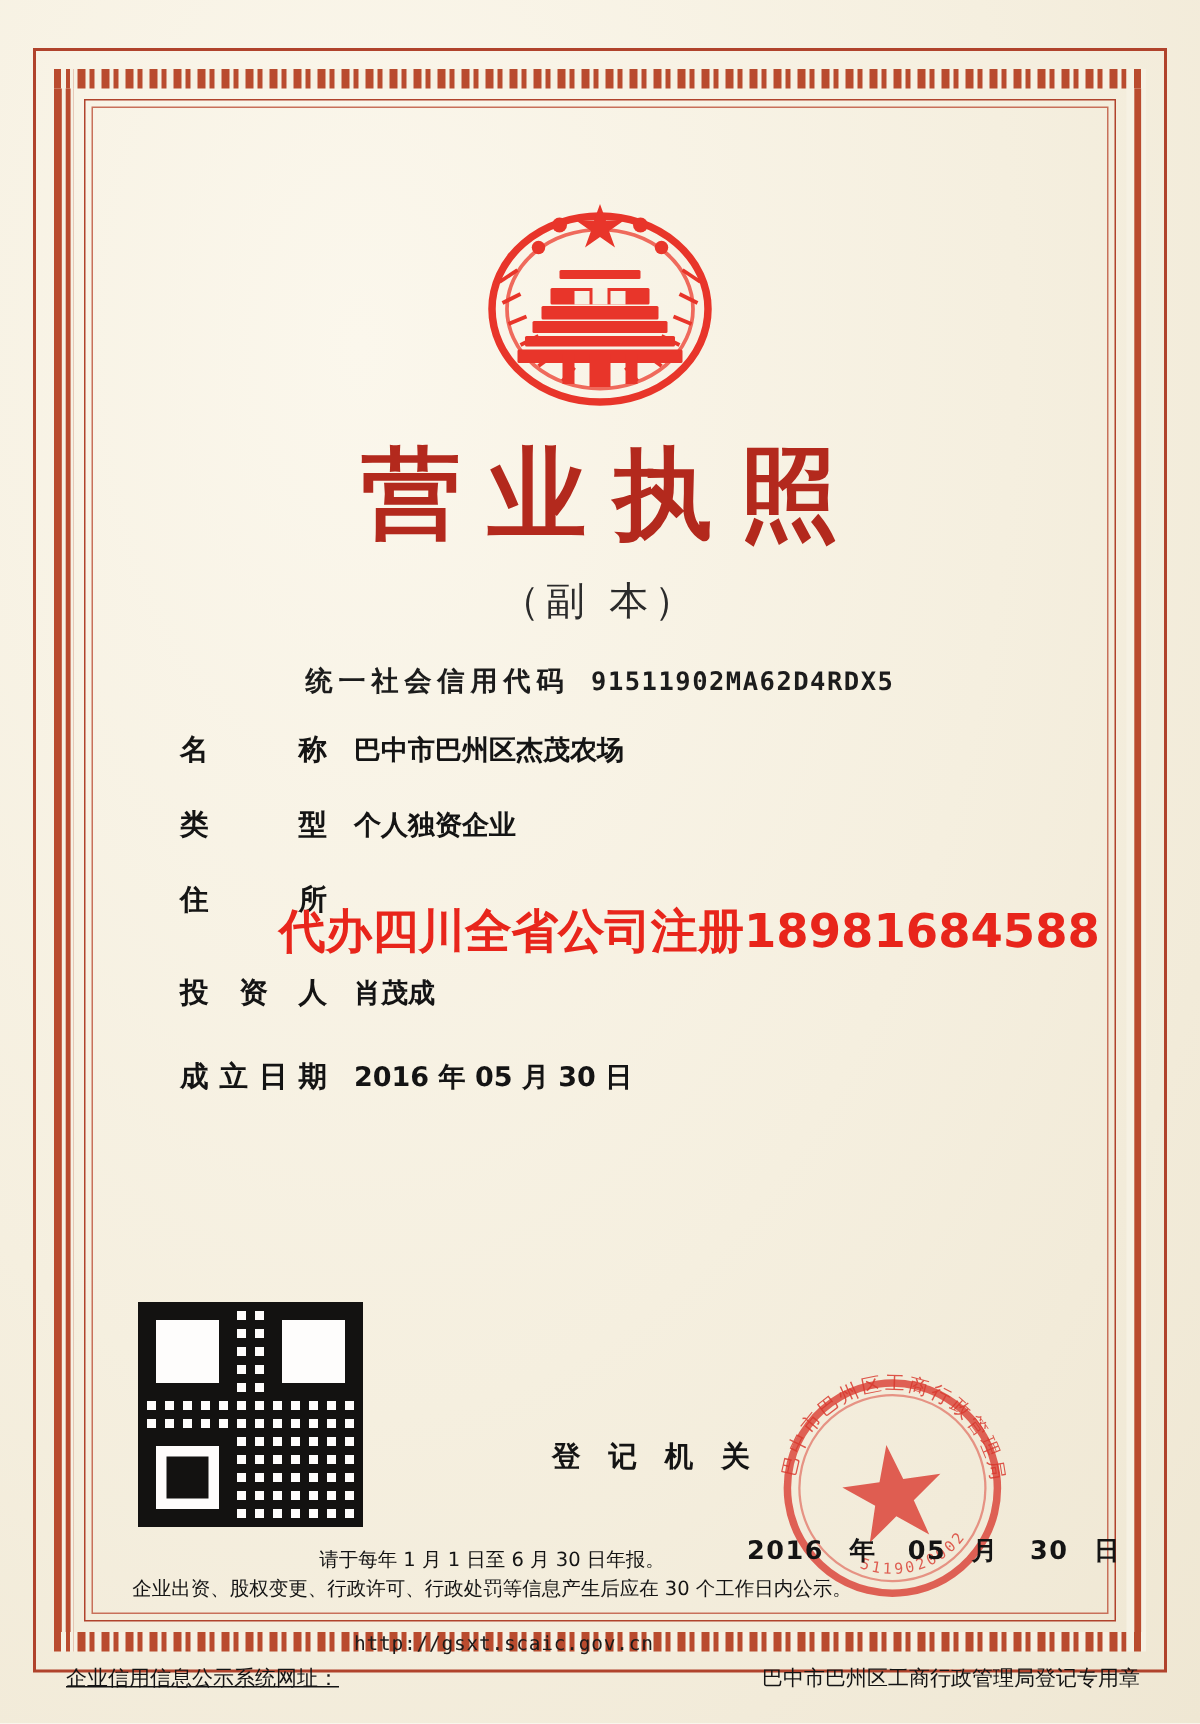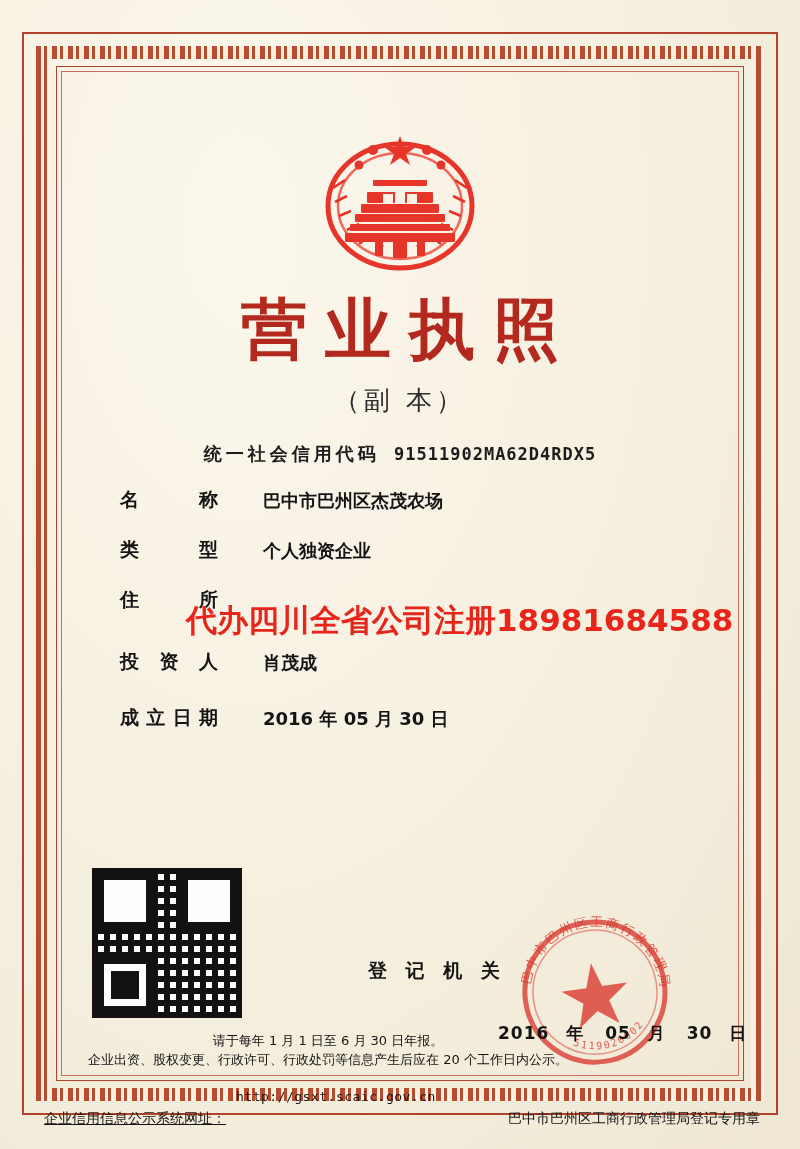--- a/index.html
+++ b/index.html
@@ -112,21 +112,20 @@
     position: absolute;
     top: 487px;
     left: 120px;
     width: 580px;
   }
   .row {
     display: flex;
     align-items: flex-start;
     margin-bottom: 22px;
     font-family: "DejaVu Sans", sans-serif;
-    gap: 27px;
   }
   .row .label {
     width: 116px;
     flex: 0 0 116px;
     font-size: 19px;
     color: #141414;
     letter-spacing: 0px;
     text-align: justify;
     text-align-last: justify;
     padding-right: 18px;
@@ -383,20 +382,20 @@
     <span>2016</span>
     <span class="sep">年</span>
     <span>05</span>
     <span class="sep">月</span>
     <span>30</span>
     <span class="sep">日</span>
   </div>
 
   <div class="notice">
     <div>请于每年 1 月 1 日至 6 月 30 日年报。</div>
-    <div>企业出资、股权变更、行政许可、行政处罚等信息产生后应在 20 个工作日内公示。</div>
+    <div>企业出资、股权变更、行政许可、行政处罚等信息产生后应在 30 个工作日内公示。</div>
   </div>
 
   <div class="url">http://gsxt.scaic.gov.cn</div>
   <div class="footer-left">企业信用信息公示系统网址：</div>
   <div class="footer-right">巴中市巴州区工商行政管理局登记专用章</div>
 
 </div>
 
 </body></html>

